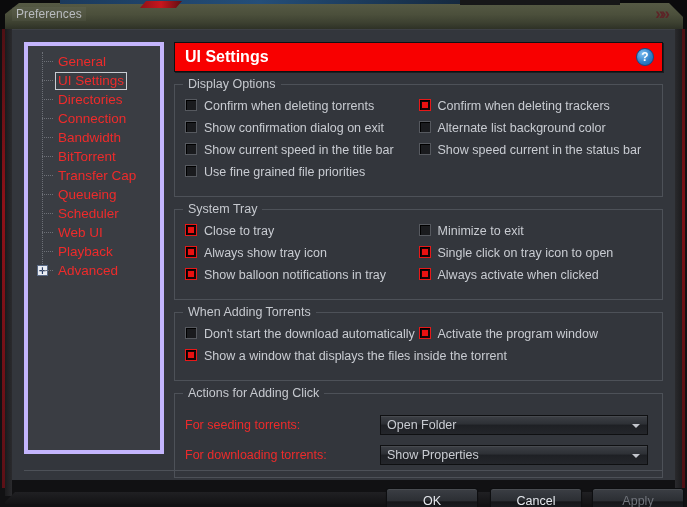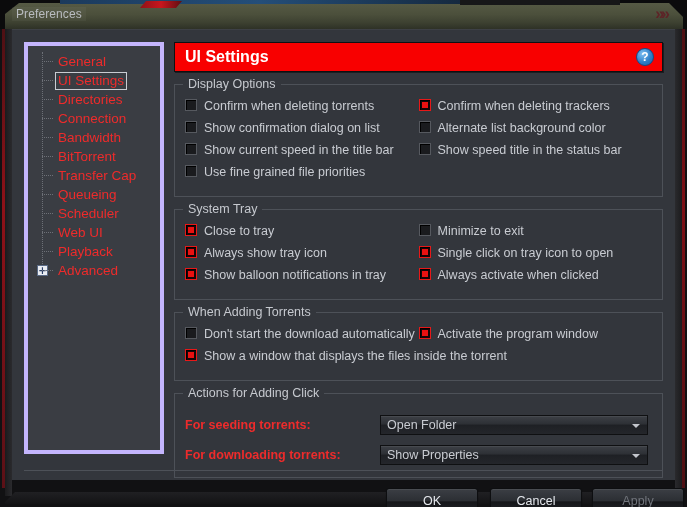--- a/index.html
+++ b/index.html
@@ -168,21 +168,21 @@
     content:"";position:absolute;left:2px;top:2px;right:2px;bottom:2px;
     background:#ea1111;
   }
   .cb-label{
     font-size:12.5px;color:#c9ccd2;white-space:nowrap;cursor:default;
   }
 
   
   .ddrow{display:flex;align-items:center;height:26px;margin-top:4px;}
   .ddlabel{
-    width:195px;font-size:12.5px;color:#ee2b2b;white-space:nowrap;font-weight:bold;
+    width:195px;font-size:12.5px;color:#ee2b2b;white-space:nowrap;
   }
   .dd{
     position:relative;width:268px;height:20px;
     background:linear-gradient(to bottom,#3d4046 0%,#2d3035 45%,#1e2024 50%,#24262b 100%);
     border:1px solid #0f1012;box-sizing:border-box;
     box-shadow:inset 0 1px 0 rgba(255,255,255,.06);
     cursor:pointer;
   }
   .dd .val{
     position:absolute;left:6px;top:2px;font-size:12.5px;color:#c9ccd2;
@@ -276,39 +276,39 @@
               <div class="cell">
                 <span class="cb on">
                   <span class="box"></span>
                 </span>
                 <span class="cb-label">Confirm when deleting trackers</span>
               </div>
               <div class="cell">
                 <span class="cb">
                   <span class="box"></span>
                 </span>
-                <span class="cb-label">Show confirmation dialog on list</span>
+                <span class="cb-label">Show confirmation dialog on exit</span>
               </div>
               <div class="cell">
                 <span class="cb">
                   <span class="box"></span>
                 </span>
                 <span class="cb-label">Alternate list background color</span>
               </div>
               <div class="cell">
                 <span class="cb">
                   <span class="box"></span>
                 </span>
                 <span class="cb-label">Show current speed in the title bar</span>
               </div>
               <div class="cell">
                 <span class="cb">
                   <span class="box"></span>
                 </span>
-                <span class="cb-label">Show speed title in the status bar</span>
+                <span class="cb-label">Show speed current in the status bar</span>
               </div>
               <div class="cell">
                 <span class="cb">
                   <span class="box"></span>
                 </span>
                 <span class="cb-label">Use fine grained file priorities</span>
               </div>
             </div>
           </div>
           <div class="group">

